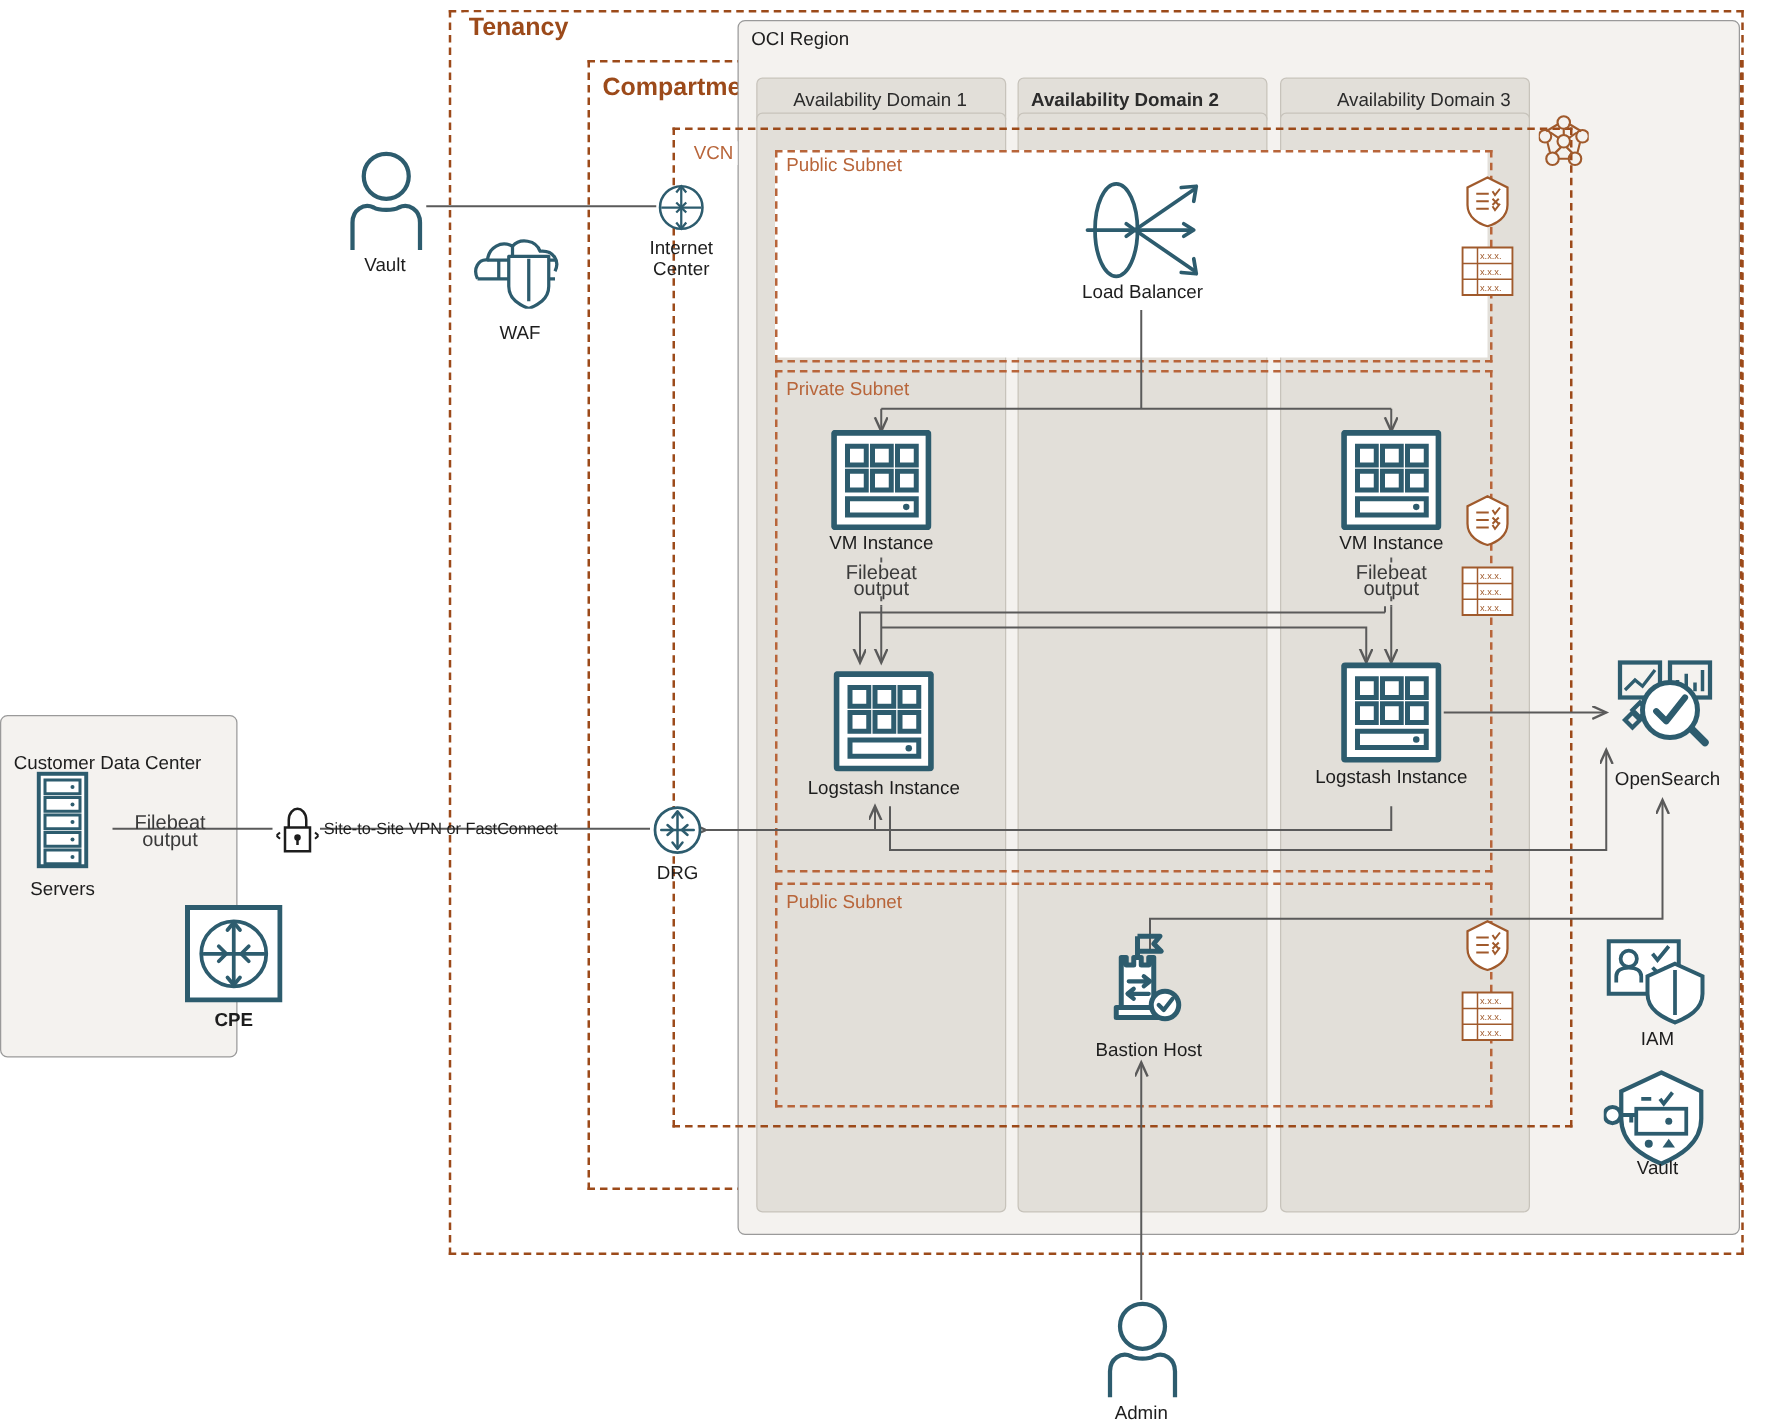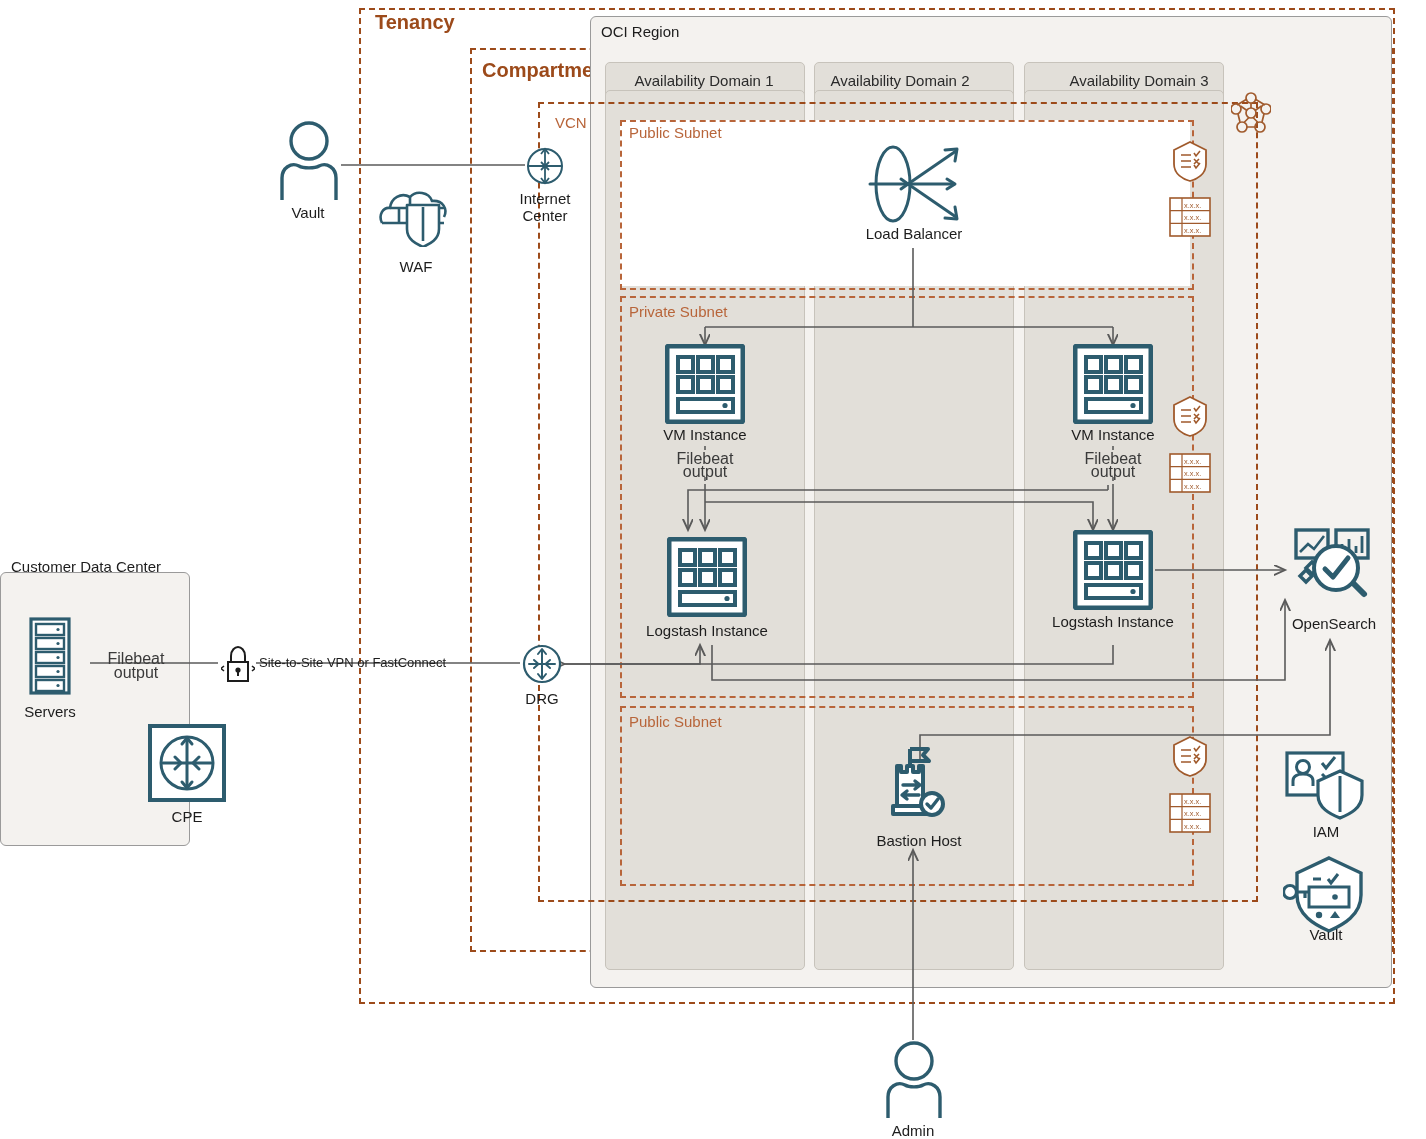--- a/index.html
+++ b/index.html
@@ -46,21 +46,21 @@
   <div class="abs compartment" style="left:470px;top:48px;width:920px;height:900px;"></div>
   <div class="abs lbl-orange" style="left:478px;top:58px;background:#fff;padding:2px 4px;">Compartment</div>
 
   <div class="abs region" style="left:590px;top:16px;width:800px;height:970px;"></div>
   <div class="abs lbl-dark" style="left:601px;top:24px;">OCI Region</div>
 
   <div class="abs adhead" style="left:605px;top:62px;width:198px;height:36px;"></div>
   <div class="abs lbl-ad" style="left:605px;top:73px;width:198px;">Availability Domain 1</div>
 
   <div class="abs adhead" style="left:814px;top:62px;width:198px;height:36px;"></div>
-  <div class="abs lbl-ad" style="left:814px;top:73px;width:172px;">Availability Domain 2</div>
+  <div class="abs lbl-ad" style="left:814px;top:73px;width:172px;font-weight:bold;">Availability Domain 2</div>
 
   <div class="abs adhead" style="left:1024px;top:62px;width:198px;height:36px;"></div>
   <div class="abs lbl-ad" style="left:1024px;top:73px;width:230px;">Availability Domain 3</div>
 
   <div class="abs ad" style="left:605px;top:90px;width:198px;height:878px;"></div>
   <div class="abs ad" style="left:814px;top:90px;width:198px;height:878px;"></div>
   <div class="abs ad" style="left:1024px;top:90px;width:198px;height:878px;"></div>
 
   <div class="abs vcn" style="left:538px;top:102px;width:716px;height:796px;"></div>
   <div class="abs lbl-orange-sub" style="left:552px;top:113px;background:#fff;padding:2px 3px;">VCN</div>
@@ -69,21 +69,21 @@
   <div class="abs subnet" style="left:620px;top:120px;width:570px;height:166px;"></div>
   <div class="abs lbl-orange-sub" style="left:629px;top:125px;">Public Subnet</div>
 
   <div class="abs subnet" style="left:620px;top:296px;width:570px;height:398px;"></div>
   <div class="abs lbl-orange-sub" style="left:629px;top:304px;">Private Subnet</div>
 
   <div class="abs subnet" style="left:620px;top:706px;width:570px;height:176px;"></div>
   <div class="abs lbl-orange-sub" style="left:629px;top:714px;">Public Subnet</div>
 
   <div class="abs cdc" style="left:0px;top:572px;width:188px;height:272px;"></div>
-  <div class="abs lbl-dark" style="left:11px;top:559px;">Customer Data Center</div>
+  <div class="abs lbl-dark" style="left:11px;top:603px;">Customer Data Center</div>
 
   <svg class="line-svg">
     <defs>
       <marker id="arr" markerWidth="9" markerHeight="9" refX="7" refY="3.2" orient="auto">
         <path d="M0,0 L7,3.2 L0,6.4" fill="none" stroke="#5a5a5a" stroke-width="1.2"></path>
       </marker>
       <marker id="arrL" markerWidth="9" markerHeight="9" refX="1" refY="3.2" orient="auto">
         <path d="M7,0 L0,3.2 L7,6.4" fill="none" stroke="#5a5a5a" stroke-width="1.2"></path>
       </marker>
     </defs>
@@ -479,15 +479,15 @@
       <circle cx="39" cy="39" r="26" fill="none" stroke="#2d5c6e" stroke-width="3"></circle>
       <g stroke="#2d5c6e" stroke-width="3" fill="none" stroke-linecap="round" stroke-linejoin="round">
         <path d="M39 15 V63 M15 39 H63"></path>
         <path d="M34 20 L39 14 L44 20"></path>
           <path d="M34 58 L39 64 L44 58"></path>
         <path d="M27 33 L33 39 L27 45"></path>
           <path d="M51 33 L45 39 L51 45"></path>
       </g>
     </svg>
   </div>
-  <div class="abs cap" style="left:139px;top:808px;width:96px;">CPE</div>
+  <div class="abs cap" style="left:139px;top:808px;width:96px;font-weight:bold;">CPE</div>
 
 </div>
 
 </body></html>

